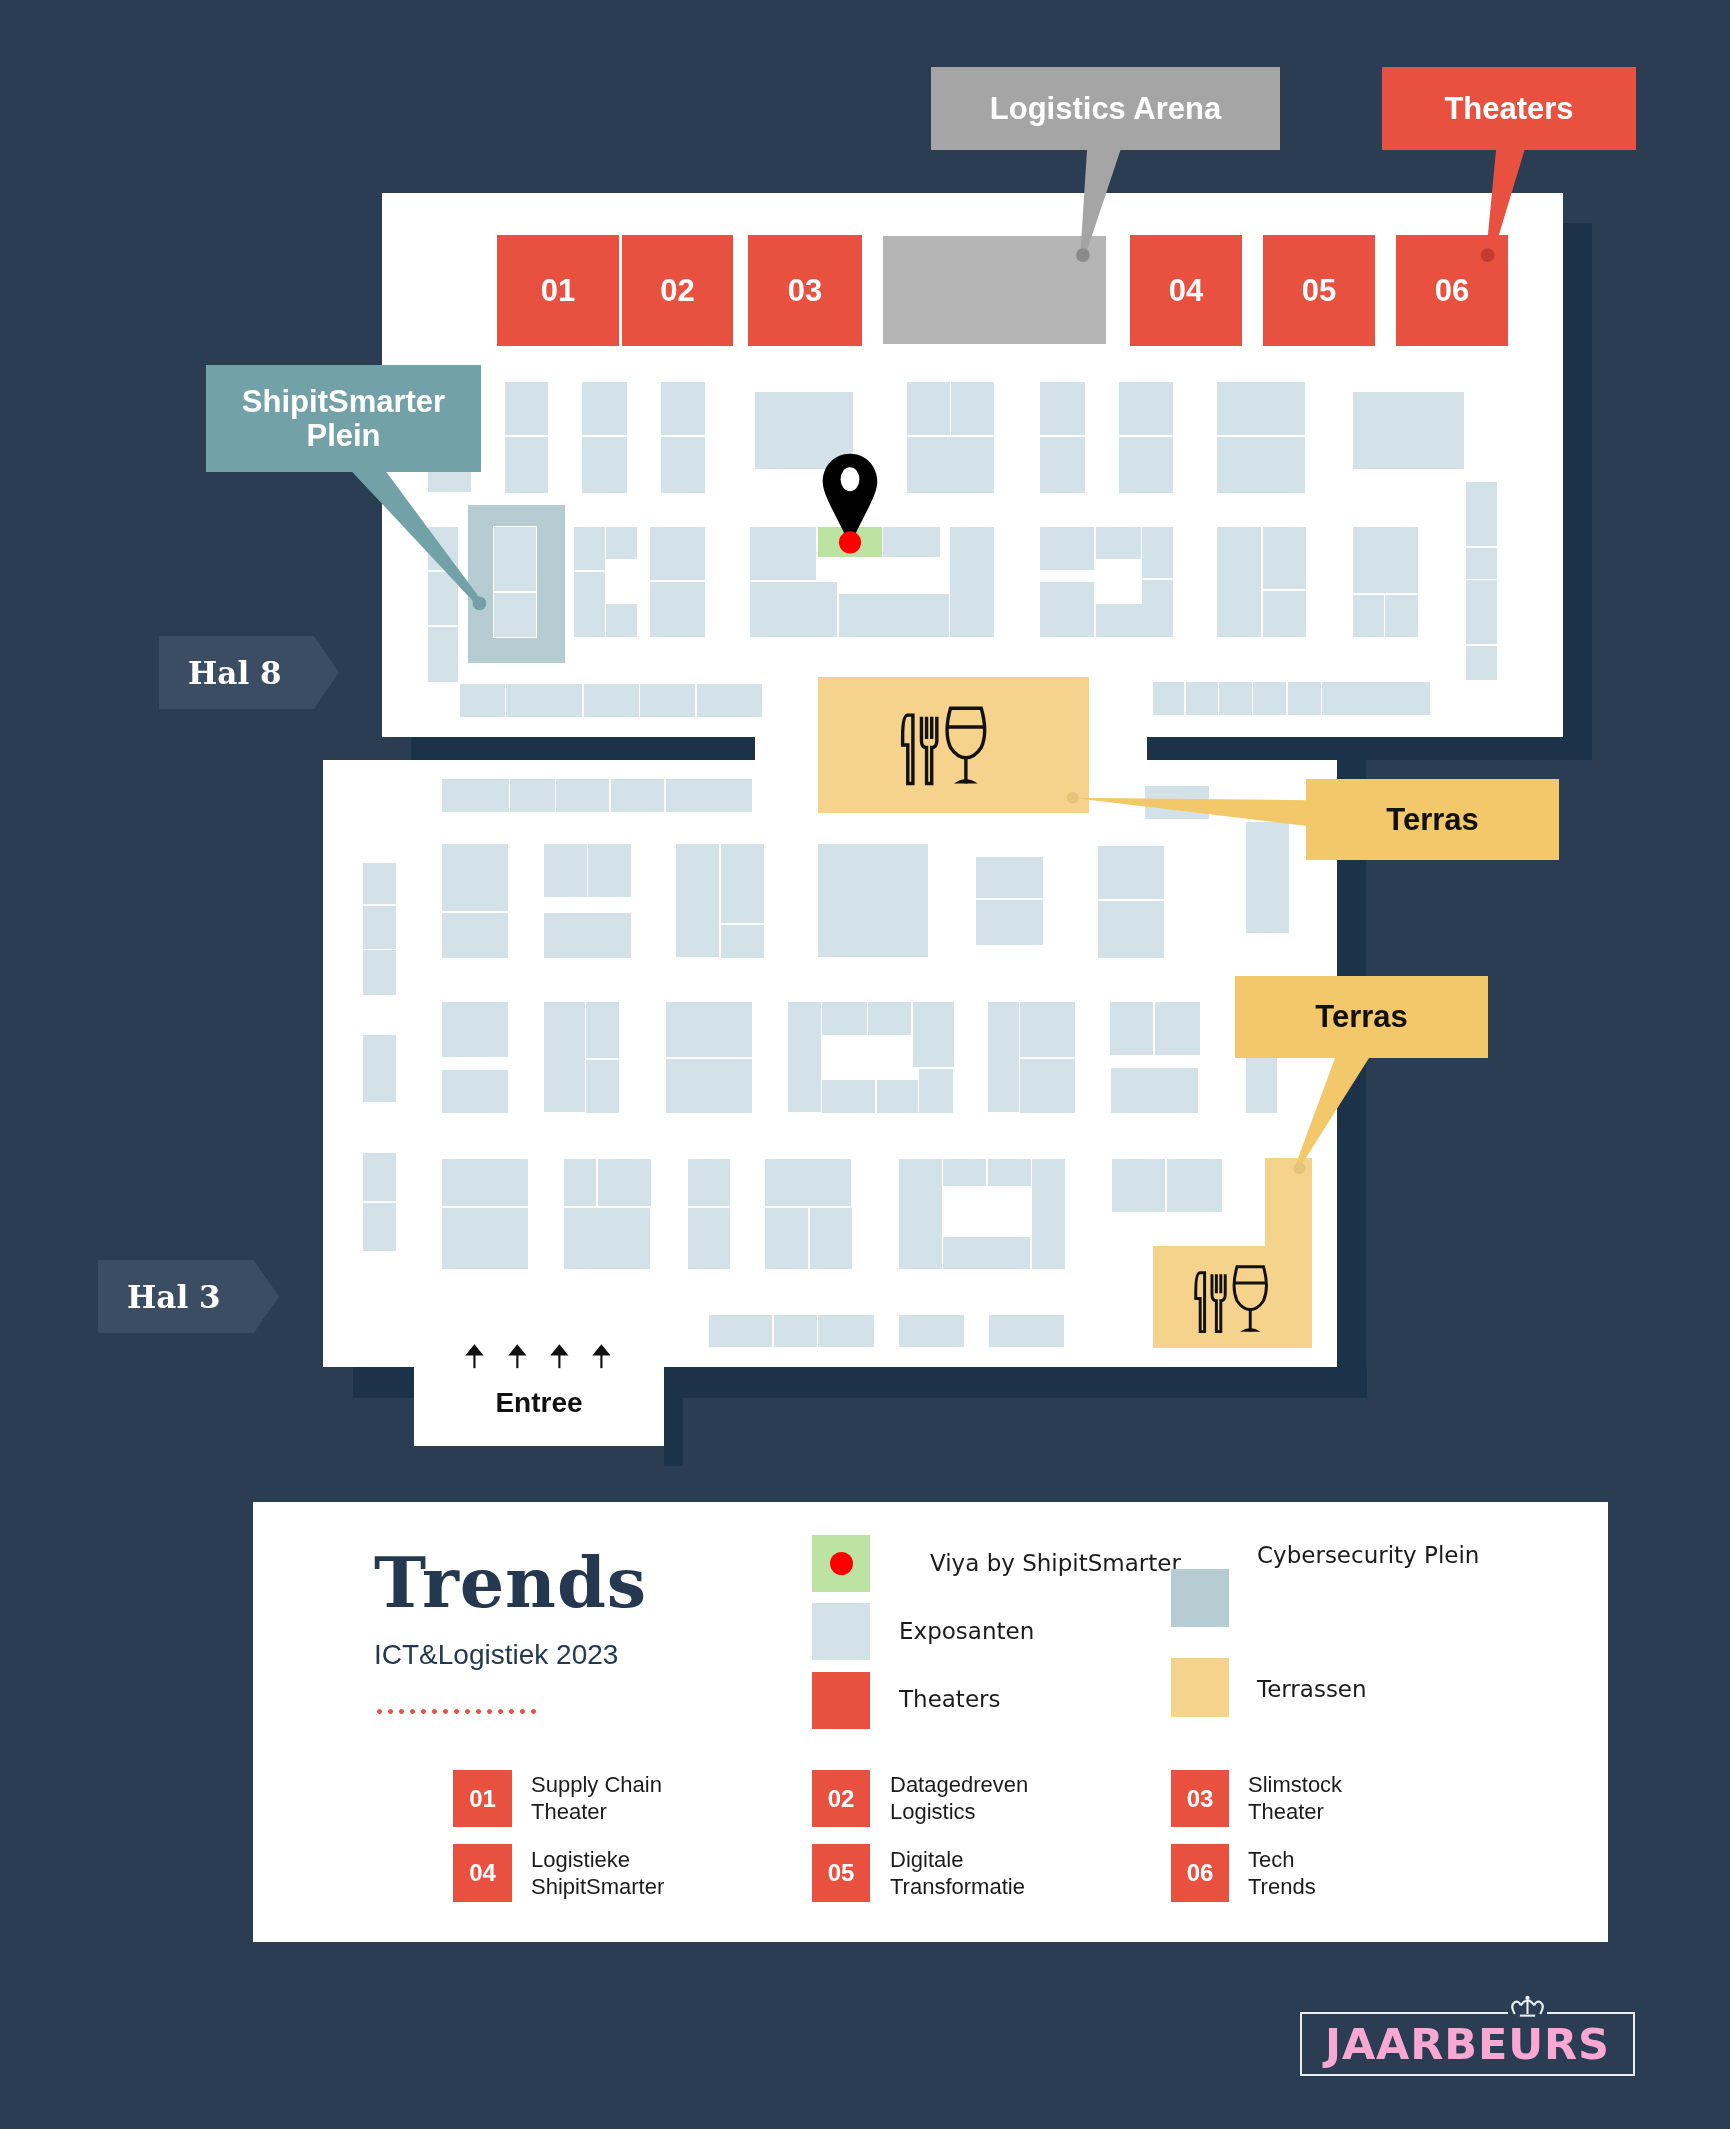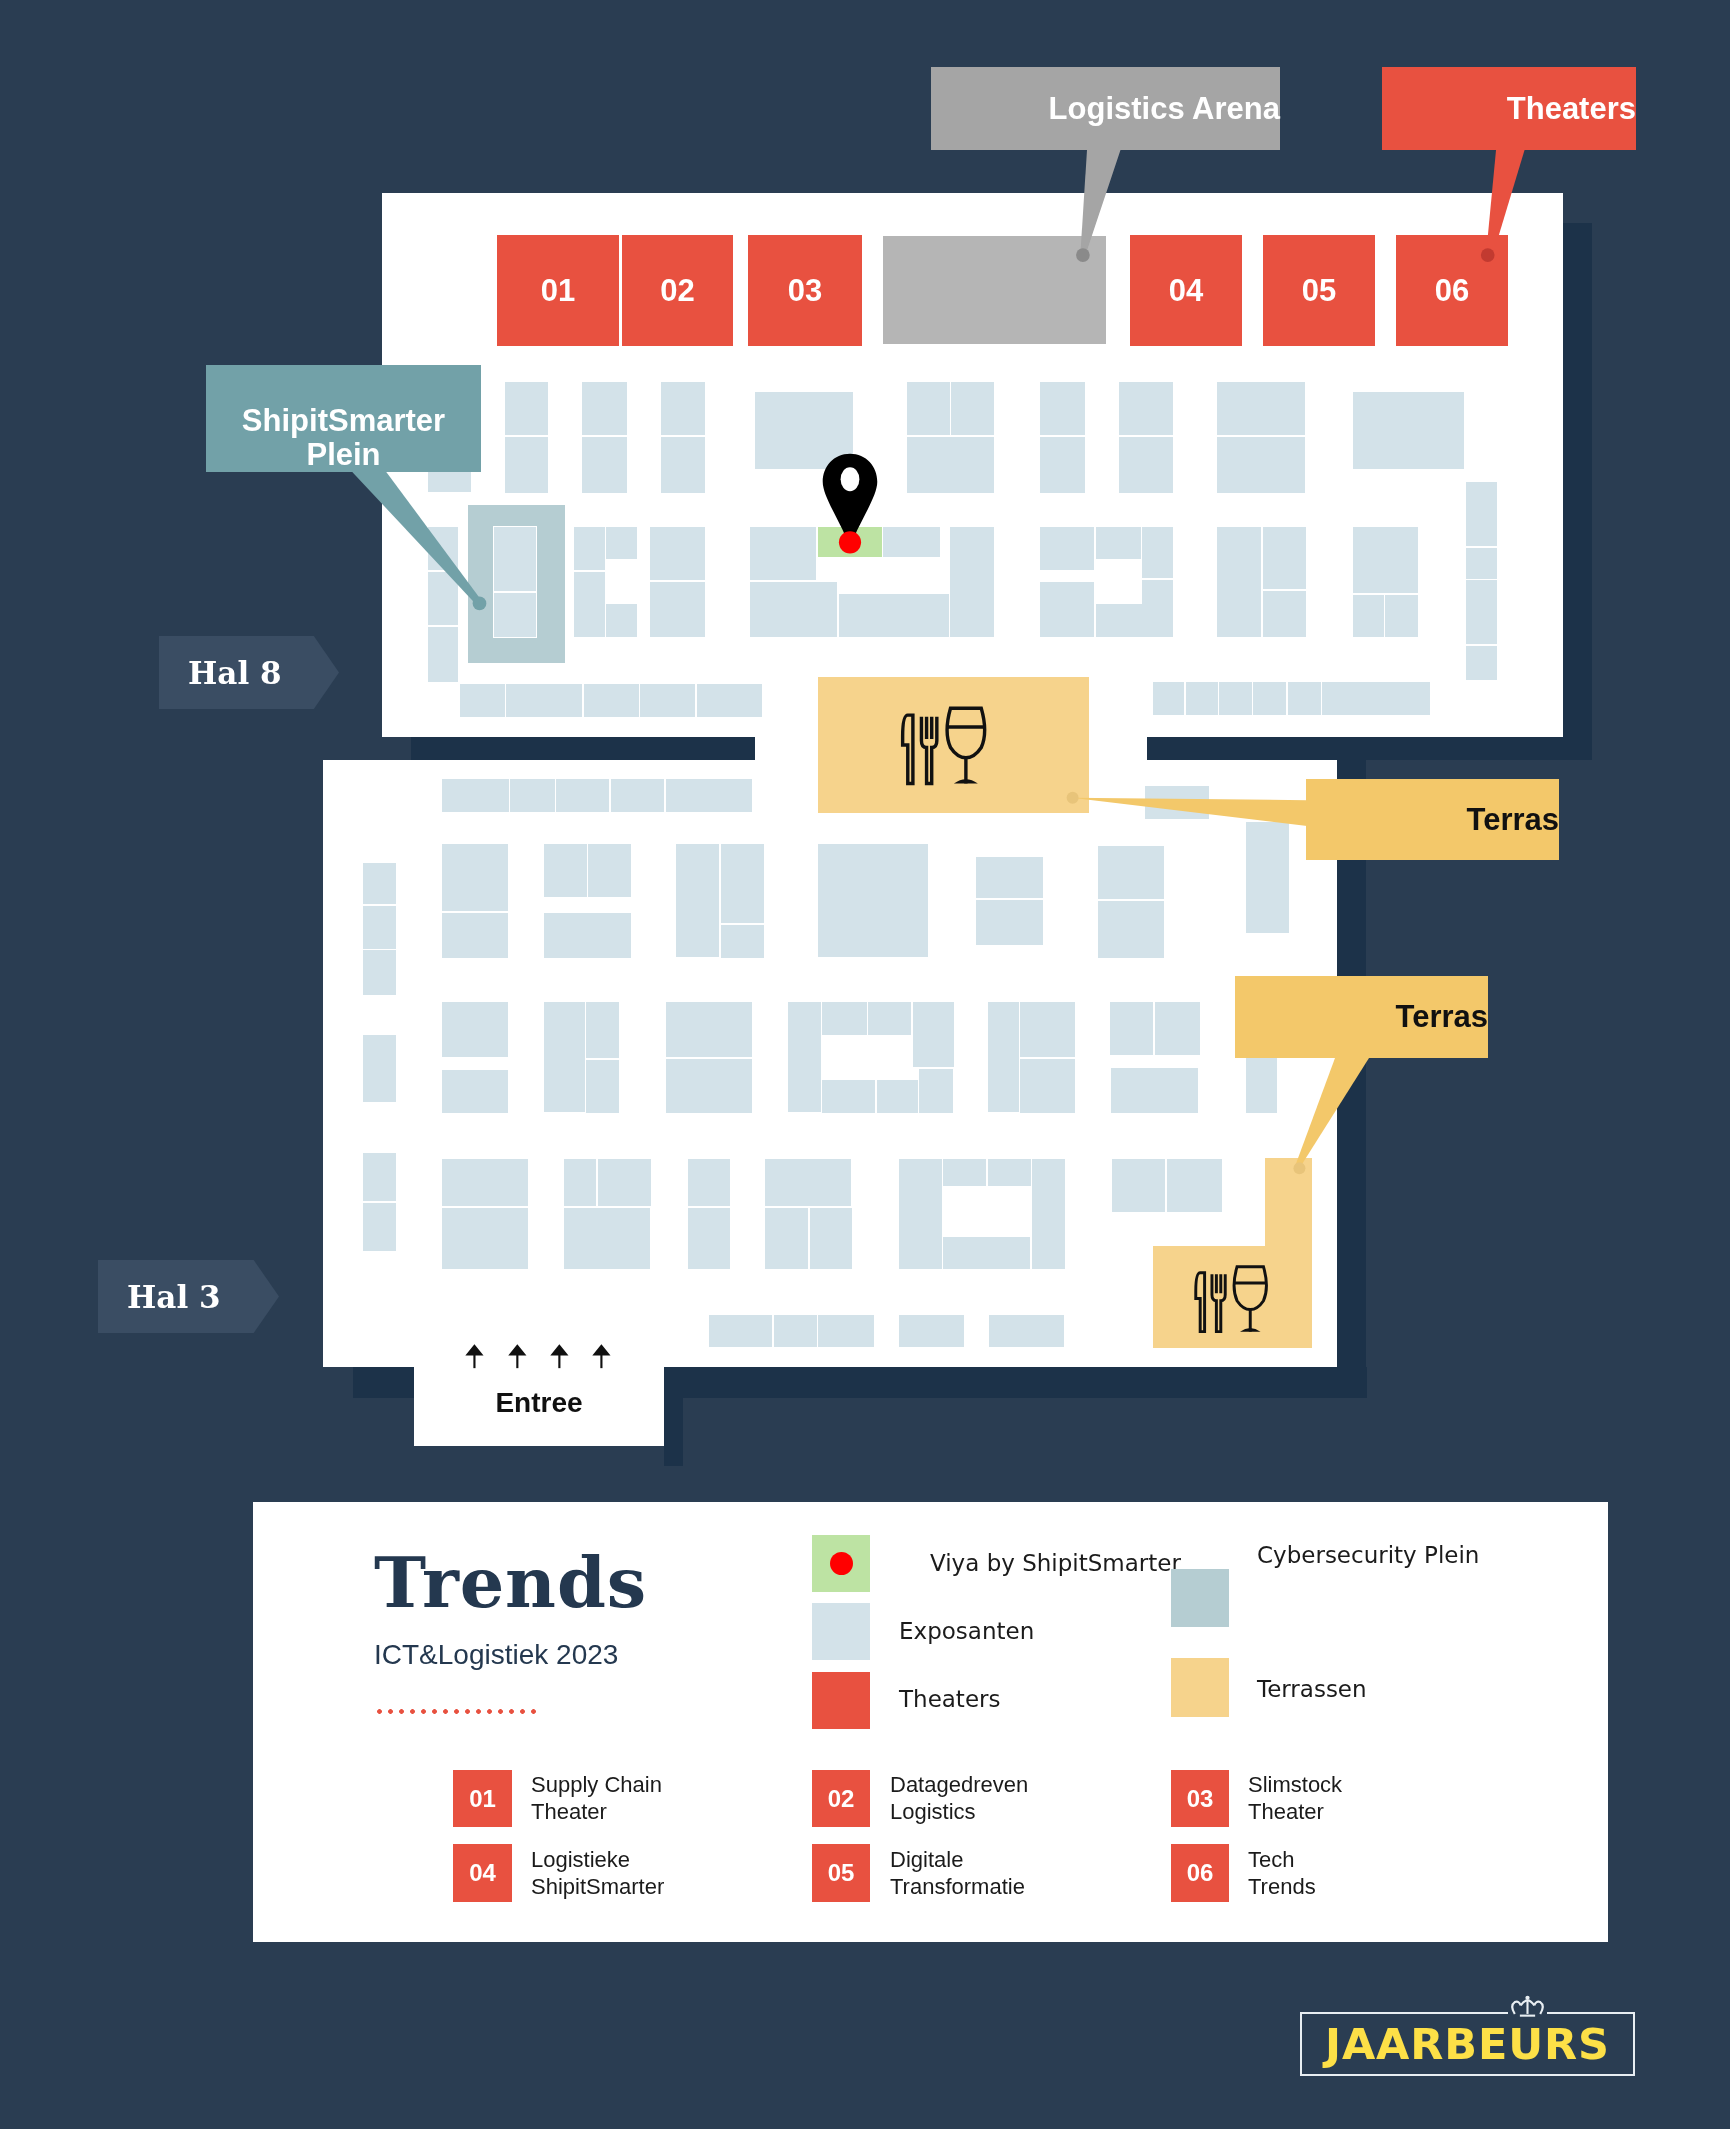--- a/index.html
+++ b/index.html
@@ -3,21 +3,21 @@
 <meta charset="utf-8">
 <style>
   html, body { margin:0; padding:0; }
   body { width:1731px; height:2129px; background:#2a3d52; position:relative; overflow:hidden; font-family:"Liberation Sans", sans-serif; }
   .abs { position:absolute; box-sizing:border-box; }
   .hall { background:#ffffff; }
   .shadow { background:#1c3249; }
   .booth { background:#d3e2e9; }
   .theater { background:#e85140; color:#fff; display:flex; align-items:center; justify-content:center; font-size:31px; font-weight:bold; }
   .arena { background:#b5b5b5; }
-  .callout { display:flex; align-items:center; justify-content:flex-end; text-align:center; font-weight:bold; font-size:31px; }
+  .callout { display:flex; align-items:center; justify-content:center; text-align:center; font-weight:bold; font-size:31px; }
   .hal-tag { color:#fff; font-family:"DejaVu Serif", serif; font-weight:bold; font-size:31px; display:flex; align-items:center; padding-left:29px; background:#3a4d63; }
   .terras { background:#f6d38c; }
   .legend { background:#fff; }
   .leg-text { font-family:"DejaVu Sans", sans-serif; font-size:23px; color:#1b1b1b; }
   .num-chip { background:#e85140; color:#fff; display:flex; align-items:center; justify-content:center; font-size:24px; font-weight:bold; }
   .chip-label { font-size:22px; color:#1b1b1b; line-height:26.5px; }
   svg { display:block; }
 </style>
 </head>
 <body>
@@ -365,14 +365,14 @@
     <g fill="none" stroke="#e8eef2" stroke-width="2.5">
       <path d="M8 22 Q2 12 8 8 Q13 6 15 12"></path>
       <path d="M38 22 Q44 12 38 8 Q33 6 31 12"></path>
       <path d="M15 12 Q23 0 31 12"></path>
       <path d="M14 24 L32 24"></path>
       <path d="M23 6 L23 22"></path>
     </g>
     <circle cx="23" cy="3" r="2.5" fill="#e8eef2"></circle>
   </svg>
 </div>
-<div class="abs" style="left:1300px; top:2019px; width:335px; text-align:center; font-family:'DejaVu Sans', sans-serif; font-weight:bold; font-size:43px; color:#fde047; letter-spacing:0.9px;">JAARBEURS</div>
+<div class="abs" style="left:1300px; top:2019px; width:335px; text-align:center; font-family:'DejaVu Sans', sans-serif; font-weight:bold; font-size:43px; color:#f9a8d4; letter-spacing:0.9px;">JAARBEURS</div>
 
 
 </body></html>

